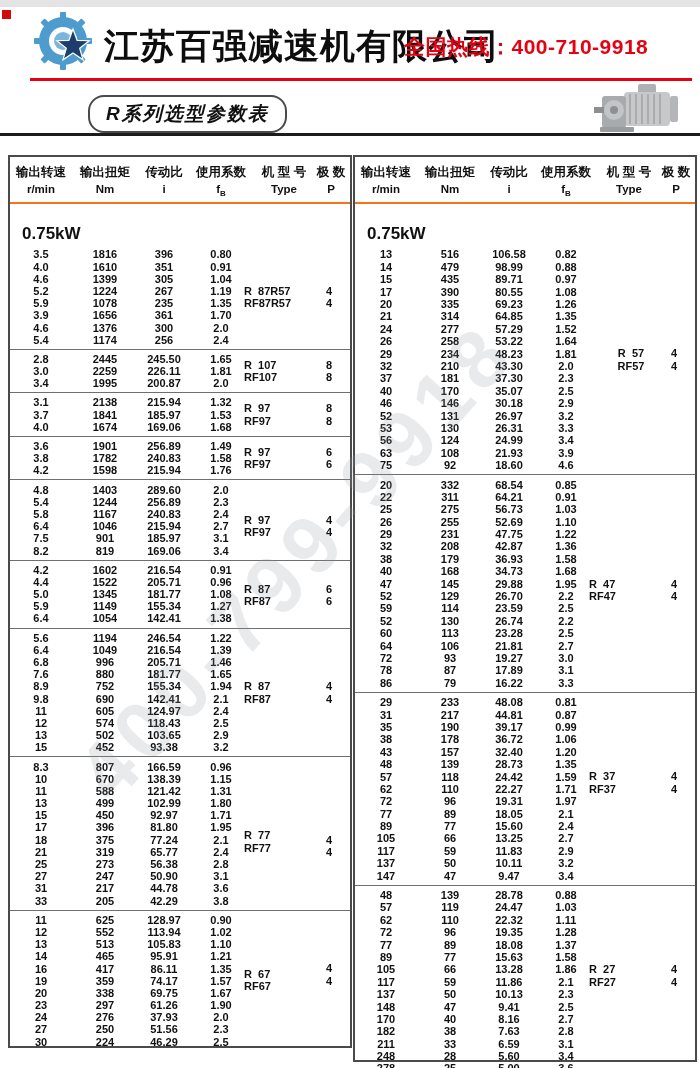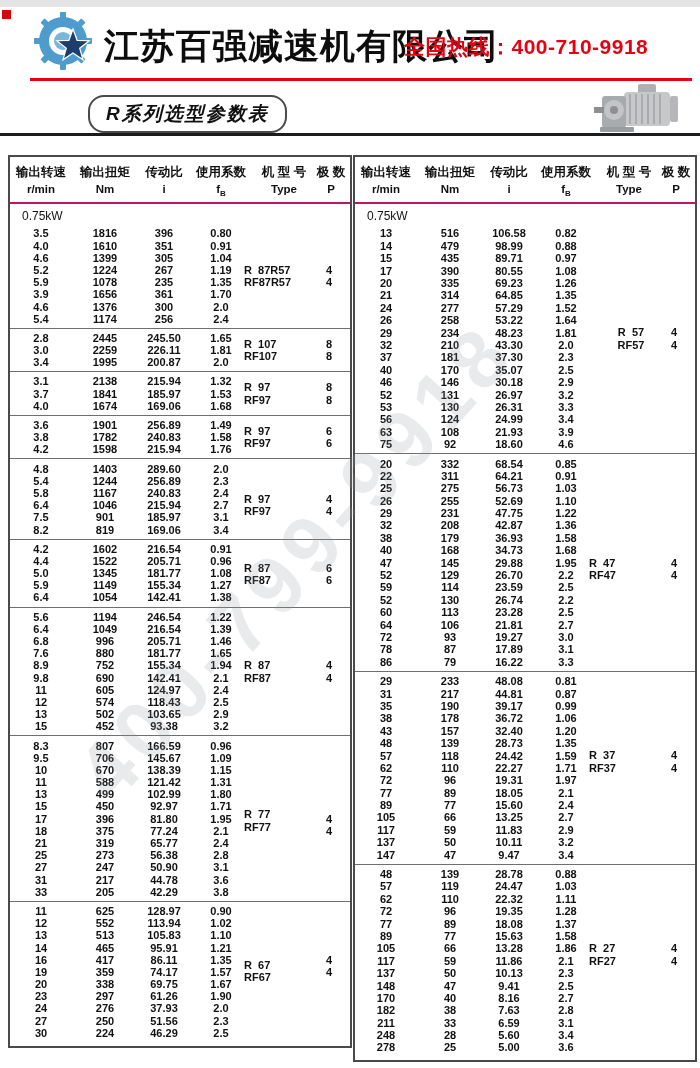--- a/index.html
+++ b/index.html
@@ -15,28 +15,28 @@
   .red-line{position:absolute;left:30px;top:78px;width:662px;height:3px;background:#e60012;}
   .badge{position:absolute;left:88px;top:95px;border:2px solid #4a4a4a;border-radius:16px;padding:4px 16px;
          font-size:19px;font-weight:bold;font-style:italic;letter-spacing:2px;background:#fff;}
   .motor{position:absolute;left:592px;top:80px;}
   .black-line{position:absolute;left:0;top:133px;width:700px;height:3px;background:#1c1c1c;}
 
   .ptable{position:absolute;border:2px solid #4a4a4a;z-index:1;}
   #left-table{left:8px;top:155px;width:340px;height:889px;--rh:12.2px;}
   #right-table{left:353px;top:155px;width:340px;height:903px;--rh:12.4px;}
 
-  .thead{display:flex;padding:7px 0 4px;border-bottom:2px solid #be185d;}
+  .thead{display:flex;padding:7px 0 4px;border-bottom:2px solid #f97316;}
   .th{text-align:center;font-weight:bold;}
   .th .cn{font-size:12.5px;}
   .th .un{font-size:11.5px;margin-top:2px;}
   .th sub{font-size:8px;}
   .t0{width:62px}.t1{width:66px}.t2{width:52px}.t3{width:62px}.t4{width:64px}.t5{width:30px}
 
-  .section-title{font-size:12px;font-weight:normal;padding:5px 0 1px 12px;}
+  .section-title{font-size:17px;font-weight:bold;padding:20px 0 1px 12px;}
 
   .group{position:relative;padding:3px 0;}
   .group + .group{border-top:1px solid #6f6f6f;}
   .row{display:flex;height:var(--rh);align-items:center;}
   .c{font-weight:bold;font-size:11px;text-align:center;}
   .c0{width:62px}.c1{width:66px}.c2{width:52px}.c3{width:62px}
   .typecol{position:absolute;left:234px;width:84px;text-align:left;font-weight:bold;font-size:11px;
            line-height:var(--rh);white-space:pre;}
   .polecol{position:absolute;left:304px;width:30px;text-align:center;font-weight:bold;font-size:11px;
            line-height:var(--rh);}
@@ -408,26 +408,20 @@
         </div>
       </div>
       <div class="group">
         <div class="row">
           <span class="c c0">8.3</span>
           <span class="c c1">807</span>
           <span class="c c2">166.59</span>
           <span class="c c3">0.96</span>
         </div>
         <div class="row">
-          <span class="c c0">9.5</span>
-          <span class="c c1">706</span>
-          <span class="c c2">145.67</span>
-          <span class="c c3">1.09</span>
-        </div>
-        <div class="row">
           <span class="c c0">10</span>
           <span class="c c1">670</span>
           <span class="c c2">138.39</span>
           <span class="c c3">1.15</span>
         </div>
         <div class="row">
           <span class="c c0">11</span>
           <span class="c c1">588</span>
           <span class="c c2">121.42</span>
           <span class="c c3">1.31</span>

